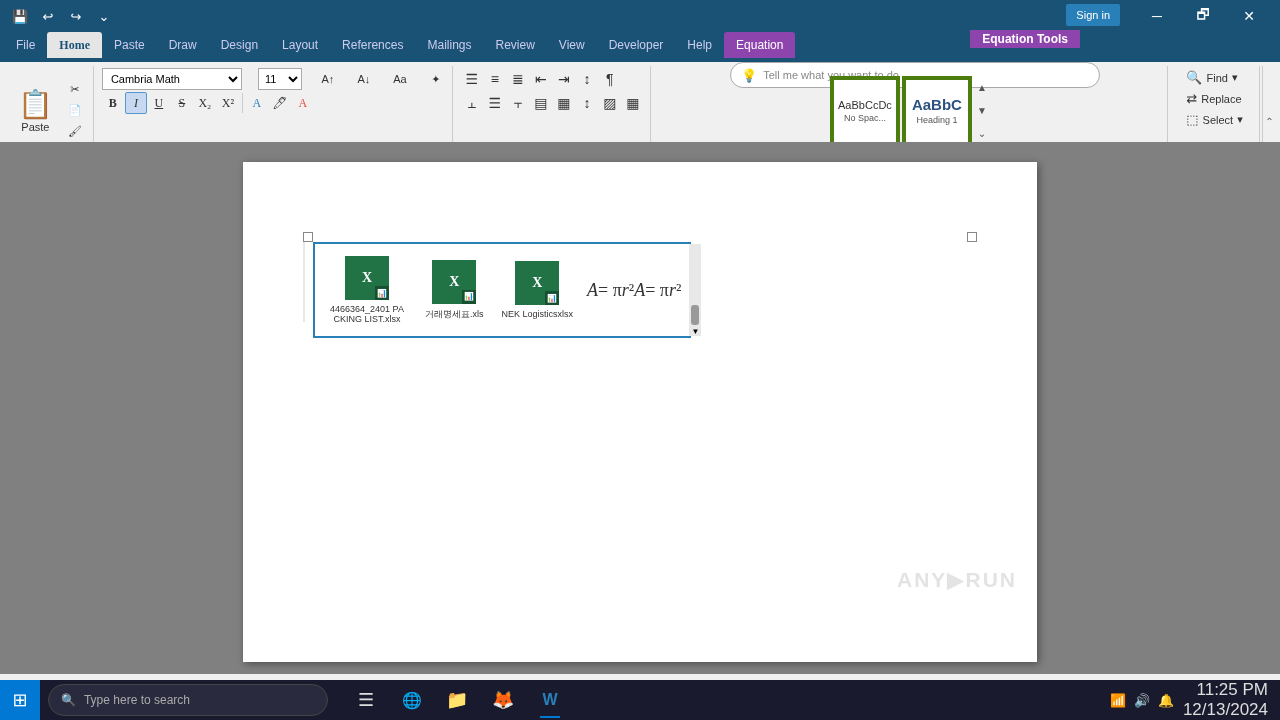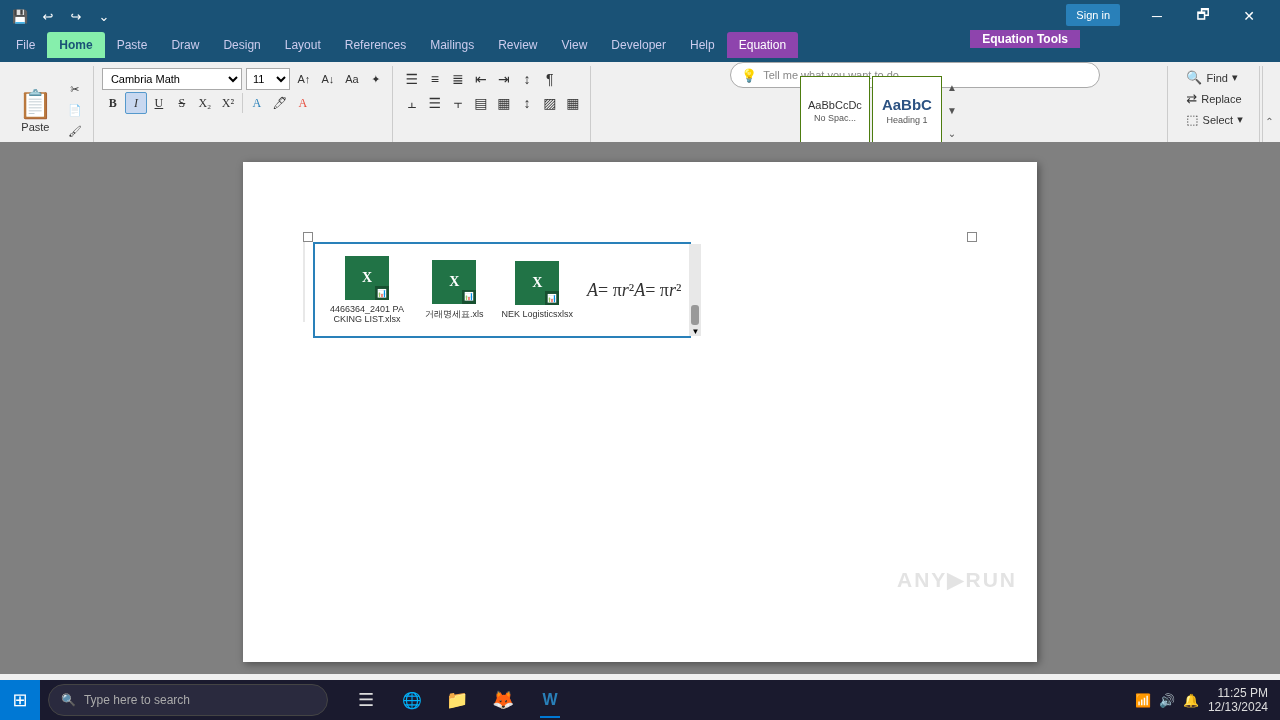--- a/index.html
+++ b/index.html
@@ -45,23 +45,24 @@
       padding: 4px 12px;
       font-size: 12px;
       color: #cce;
       cursor: pointer;
       border-radius: 3px 3px 0 0;
       height: 26px;
       display: flex;
       align-items: center;
     }
     .ribbon-tab.active {
-      background: #86efac;
+      background: #e5e5e5;
       color: #1a5276;
       font-weight: 600;
+      font-family: Liberation Serif, serif;
     }
     .ribbon-tab.equation-tab {
       background: #8e44ad;
       color: white;
     }
 
     
     .ribbon {
       height: 110px;
       background: #f0f0f0;
@@ -111,21 +112,21 @@
     .small-btn {
       width: 24px; height: 20px;
       display: flex; align-items: center; justify-content: center;
       cursor: pointer; font-size: 11px; border-radius: 2px;
       color: #333;
     }
 
     
     .font-group { min-width: 230px; }
     .font-controls { display: flex; flex-direction: column; gap: 2px; width: 100%; padding-bottom: 16px; }
-    .font-row { display: flex; align-items: center; gap: 4px; }
+    .font-row { display: flex; align-items: center; gap: 16px; }
     .font-select {
       width: 140px; height: 22px; font-size: 11px;
       border: 1px solid #aaa; background: white; padding: 0 4px;
       cursor: pointer;
     }
     .font-size-select {
       width: 44px; height: 22px; font-size: 11px;
       border: 1px solid #aaa; background: white; padding: 0 2px;
       cursor: pointer;
     }
@@ -155,21 +156,21 @@
       cursor: pointer; border-radius: 2px; font-size: 14px; color: #333;
     }
 
     
     .styles-group { min-width: 380px; flex: 1; }
     .styles-gallery {
       display: flex; align-items: center; gap: 2px; padding-bottom: 16px; flex: 1;
     }
     .style-item {
       display: flex; flex-direction: column; align-items: center; justify-content: center;
-      width: 70px; height: 70px; border: 1px solid #4d7c0f; cursor: pointer;
+      width: 70px; height: 70px; border: 4px solid #4d7c0f; cursor: pointer;
       background: white; font-size: 11px; padding: 4px;
     }
     .style-item.active { border: 2px solid #2980b9; background: #eef3fb; }
     .style-preview { font-size: 18px; margin-bottom: 2px; }
     .style-name { font-size: 9px; color: #555; text-align: center; }
     .styles-scroll { display: flex; flex-direction: column; gap: 1px; }
     .styles-scroll-btn {
       width: 16px; height: 22px;
       display: flex; align-items: center; justify-content: center;
       cursor: pointer; font-size: 10px; color: #555;
@@ -385,21 +386,21 @@
       width: 20px; height: 2px; background: #0078d4;
     }
     .win-sys-tray {
       margin-left: auto;
       display: flex; align-items: center; gap: 8px;
       padding: 0 12px;
       font-size: 11px; color: #ddd;
     }
     .tray-icons { display: flex; align-items: center; gap: 8px; }
     .tray-icon { font-size: 13px; cursor: pointer; }
-    .tray-time { text-align: right; font-size: 12px; cursor: pointer; }
+    .tray-time { text-align: right; font-size: 17px; cursor: pointer; }
 
     
     .equation-tools-label {
       position: absolute;
       top: 30px;
       right: 200px;
       background: #8e44ad;
       color: white;
       padding: 2px 12px;
       font-size: 12px;

